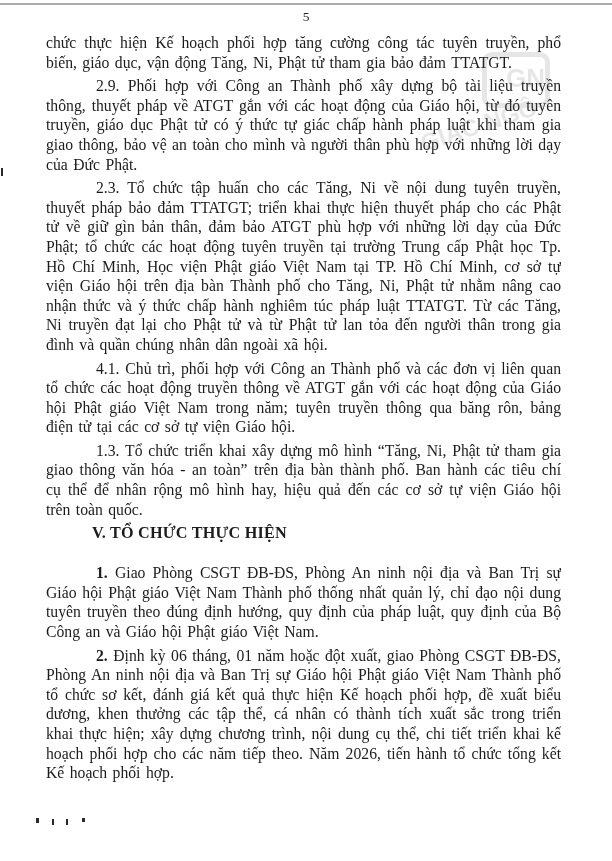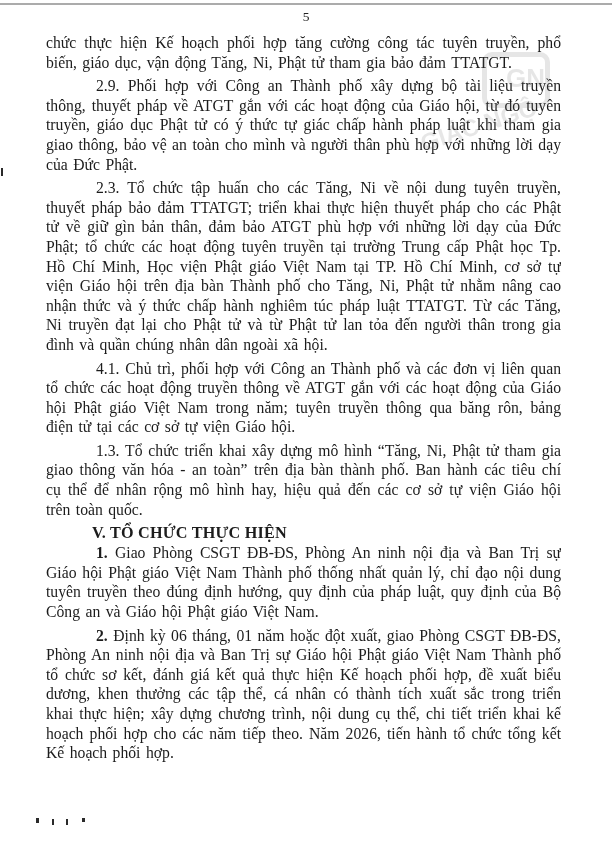--- a/index.html
+++ b/index.html
@@ -48,21 +48,21 @@
     text-indent: 50px;
     word-spacing: 1.5px;
   }
   .para.no-indent {
     text-indent: 0;
   }
   .lead-bold {
     font-weight: bold;
   }
   .section-heading {
-    margin: 3px 0 0 0;
+    margin: 3px 0 20px 0;
     padding-left: 50px;
     font-size: 16.2px;
     line-height: 20px;
     font-weight: bold;
     letter-spacing: 0.2px;
   }
   .watermark {
     position: absolute;
     top: 52px;
     left: 418px;

